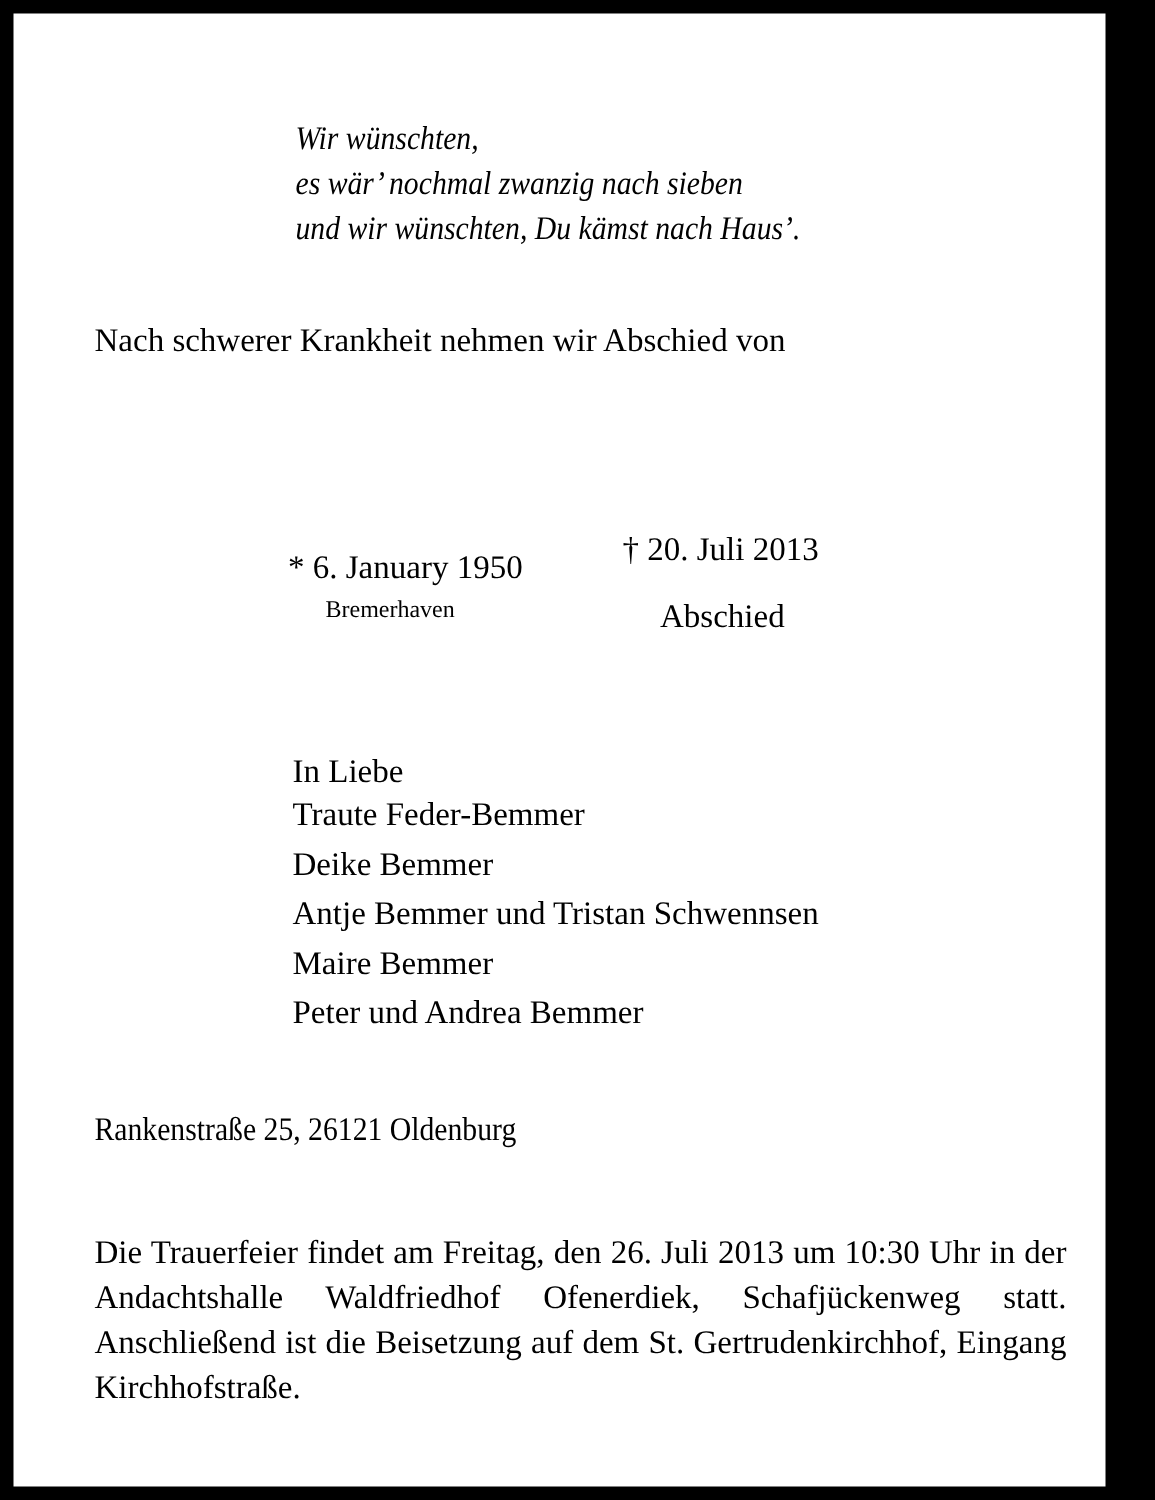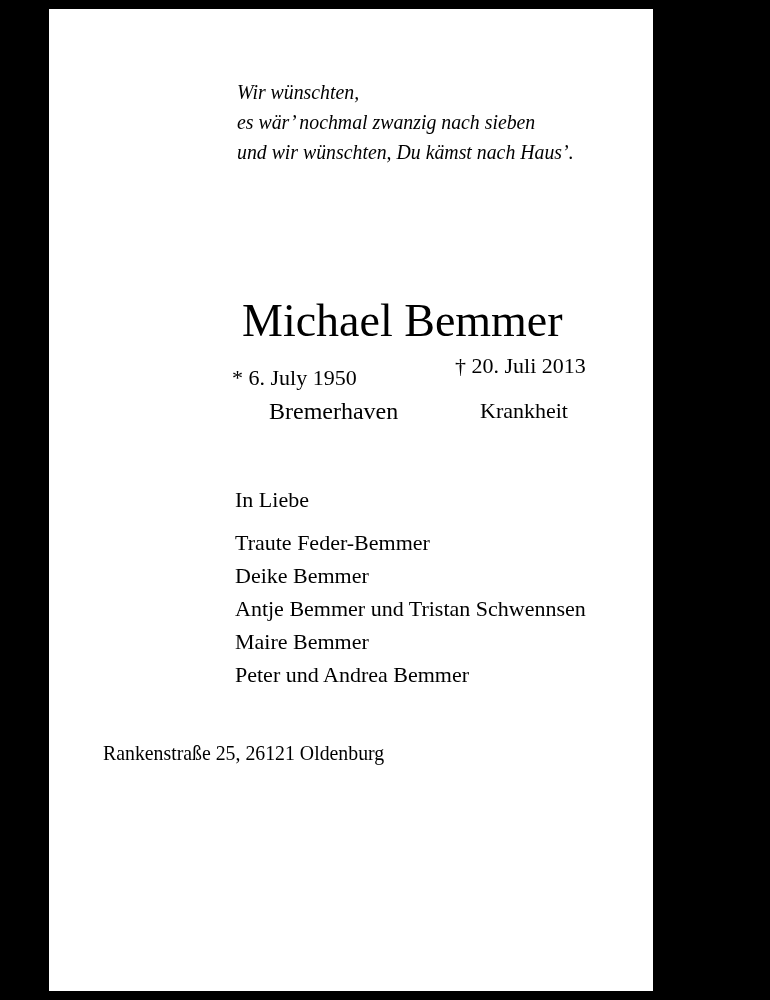--- a/index.html
+++ b/index.html
@@ -1,63 +1,63 @@
 <!DOCTYPE html>
 <html><head>
   <meta charset="utf-8">
   <style>
     html, body { margin: 0; padding: 0; background: #000; }
     body { width: 770px; height: 1000px; position: relative; overflow: hidden; }
     .page {
-      position: absolute; left: 9px; top: 9px; width: 604px; height: 982px;
+      position: absolute; left: 9px; top: 9px; width: 728px; height: 982px;
       background: #fff; color: #000;
       font-family: "Liberation Serif", "DejaVu Serif", serif;
-      margin-left: 40px;
     }
     .abs { position: absolute; white-space: nowrap; }
     .poem { left: 188px; top: 68px; font-style: italic; font-size: 22px; line-height: 30px; transform: scaleX(0.9); transform-origin: left top; }
     .poem div { white-space: nowrap; }
     .intro { left: 54px; top: 205px; font-size: 22px; }
     .name { left: 193px; top: 284px; font-size: 46px; line-height: 56px; }
     .born-date { left: 183px; top: 356px; font-size: 22px; }
-    .born-place { left: 220px; top: 389px; font-size: 24px; }
+    .born-place { left: 208px; top: 389px; font-size: 16px; }
     .died-date { left: 406px; top: 344px; font-size: 22px; }
     .died-place { left: 431px; top: 389px; font-size: 22px; }
-    .love { left: 186px; top: 478px; font-size: 22px; }
+    .love { left: 186px; top: 492px; font-size: 22px; }
     .mourners { left: 186px; top: 517px; font-size: 22px; line-height: 33px; }
     .mourners div { white-space: nowrap; }
     .address { left: 54px; top: 731px; font-size: 22px; transform: scaleX(0.9); transform-origin: left top; }
     .notice {
       left: 54px; top: 811px; width: 648px; white-space: normal;
       font-size: 22px; line-height: 30px; text-align: justify; text-align-last: left;
     }
   </style>
 </head>
 <body>
 
 <div class="page">
   <div class="abs poem">
     <div>Wir wünschten,</div>
     <div>es wär’ nochmal zwanzig nach sieben</div>
     <div>und wir wünschten, Du kämst nach Haus’.</div>
   </div>
 
+  <div class="abs intro">Nach schwerer Krankheit nehmen wir Abschied von</div>
 
-  <div class="abs name">Michael Bemmer</div>
 
-  <div class="abs born-date">* 6. July 1950</div>
+  <div class="abs born-date">* 6. January 1950</div>
   <div class="abs born-place">Bremerhaven</div>
   <div class="abs died-date">† 20. Juli 2013</div>
-  <div class="abs died-place">Krankheit</div>
+  <div class="abs died-place">Abschied</div>
 
   <div class="abs love">In Liebe</div>
 
   <div class="abs mourners">
     <div>Traute Feder-Bemmer</div>
     <div>Deike Bemmer</div>
     <div>Antje Bemmer und Tristan Schwennsen</div>
     <div>Maire Bemmer</div>
     <div>Peter und Andrea Bemmer</div>
   </div>
 
   <div class="abs address">Rankenstraße 25, 26121 Oldenburg</div>
 
+  <div class="abs notice">Die Trauerfeier findet am Freitag, den 26. Juli 2013 um 10:30 Uhr in der Andachtshalle Waldfriedhof Ofenerdiek, Schafjückenweg statt. Anschließend ist die Beisetzung auf dem St. Gertrudenkirchhof, Eingang Kirchhofstraße.</div>
 </div>
 
 </body></html>

